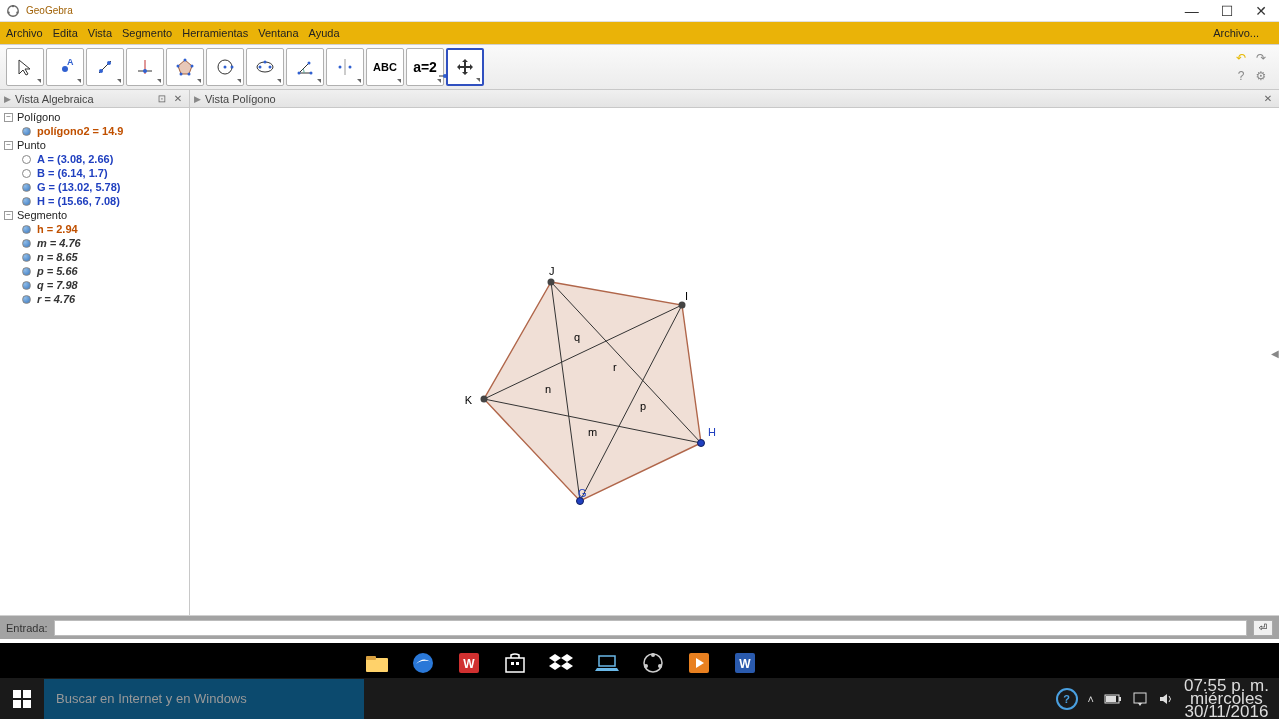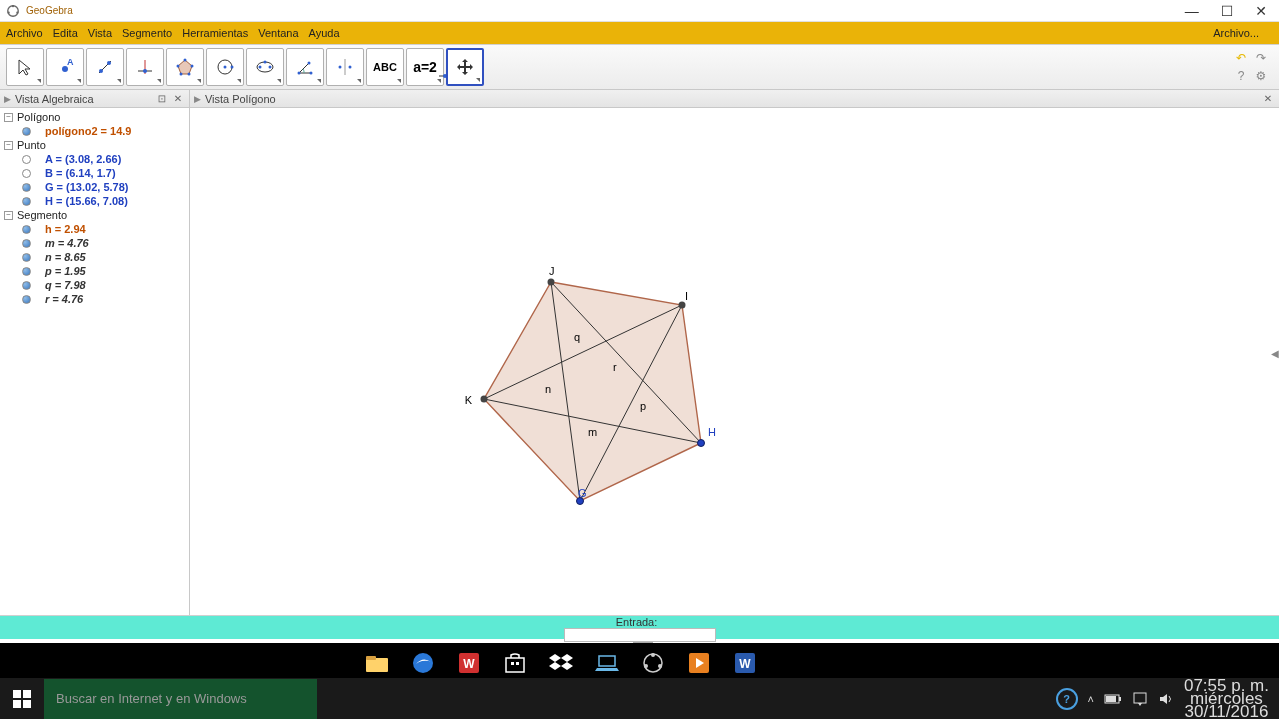--- a/index.html
+++ b/index.html
@@ -29,43 +29,43 @@
   
   .leftpanel { width:190px; border-right:1px solid #c8c8c8; background:#fff; display:flex; flex-direction:column;}
   .panel-header { height:18px; background:linear-gradient(#f0f0f0,#e4e4e4); border-bottom:1px solid #c8c8c8; display:flex; align-items:center; font-size:11px; color:#444; padding:0 4px;}
   .panel-header .tri { margin-right:4px; color:#888; font-size:9px;}
   .panel-header .icons { margin-left:auto; display:flex; gap:2px;}
   .panel-header .icons span { width:14px; height:14px; font-size:10px; color:#666; cursor:pointer; display:flex; align-items:center;justify-content:center;}
   
   .tree { font-size:11px; padding: 2px 0; overflow:auto; flex:1;}
   .tree .cat { padding:1px 4px; display:flex; align-items:center; gap:4px; color:#222;}
   .tree .cat .toggle { width:9px; height:9px; border:1px solid #999; display:flex; align-items:center; justify-content:center; font-size:8px; line-height:8px; color:#666; background:#fff;}
-  .tree .item { padding:1px 4px 1px 22px; display:flex; align-items:center; gap:14px;}
+  .tree .item { padding:1px 4px 1px 22px; display:flex; align-items:center; gap:6px;}
   .tree .item .dot { width:9px; height:9px; border-radius:50%; border:1px solid #888; flex-shrink:0;}
   .tree .item .dot.filled { background: radial-gradient(circle at 30% 30%, #8fbce8, #3a78c0);}
   .tree .item .txt { color:#2040c0; font-weight:bold;}
   .tree .item .txt.orange { color:#c05000;}
   .tree .item .txt.dark { color:#333;font-style:italic;}
   
   .rightpanel { flex:1; display:flex; flex-direction:column; position:relative;}
   .graphics { flex:1; background:#fff; position:relative; overflow:hidden;}
   .side-tri { position:absolute; right:0; top:240px; width:8px; height:14px; font-size:10px; color:#888;}
   
-  .inputbar { height:24px; border-top:1px solid #d0d0d0; background:#5eead4; display:flex; align-items:center; padding:0 6px; font-size:11px;flex-direction:column;}
+  .inputbar { height:24px; border-top:1px solid #d0d0d0; background:#a3a3a3; display:flex; align-items:center; padding:0 6px; font-size:11px;}
   .inputbar .lbl { margin-right:6px; color:#333;}
   .inputbar input { flex:1; height:16px; border:1px solid #bbb; font-size:11px; padding:0 4px; background:#fff;}
   .inputbar .enter-btn { width:20px;height:16px; margin-left:6px; border:1px solid #aaa; background:#f0f0f0; display:flex;align-items:center;justify-content:center; font-size:10px; cursor:pointer;}
   
   .taskbar { position:absolute; bottom:0; left:0; right:0; height:76px; background:#000; display:flex; align-items:center;}
   .taskbar .dark { position:absolute; bottom:0; left:0; right:0; height:41px; background:#1a1a1a; display:flex; align-items:center;}
   .tb-row1 { position:absolute; bottom:39px; left:360px; display:flex; gap:12px; align-items:center; height:34px;}
   .tb-row1 .app { width:34px; height:34px; display:flex; align-items:center;justify-content:center; border-radius:2px; position:relative;}
   .tb-row1 .app.active::after { content:''; position:absolute; bottom:-4px; left:2px; right:2px; height:2px; background:#5ab0e8;}
   .tb-start { width:44px; height:40px; display:flex;align-items:center;justify-content:center; color:#fff;}
-  .tb-search { width:273px; height:40px; background:#14532d; display:flex; align-items:center; padding:0 12px; color:#999; font-size:13px;}
+  .tb-search { width:320px; height:40px; background:#0c4a6e; display:flex; align-items:center; padding:0 12px; color:#999; font-size:13px;}
   .tb-right { margin-left:auto; display:flex; align-items:center; gap:10px; padding-right:10px; color:#ddd; font-size:11px; height:40px;}
   .tb-clock { text-align:center; font-size:17px; line-height:13px;}
   
   svg { display:block; }
   .pt-label { font-size:11px; fill:#000; }
   .pt-label.blue { fill:#2040c0;}
 </style>
 </head>
 <body>
 
@@ -255,21 +255,21 @@
       <div class="item">
           <span class="dot filled"></span>
           <span class="txt dark">m = 4.76</span>
         </div>
       <div class="item">
           <span class="dot filled"></span>
           <span class="txt dark">n = 8.65</span>
         </div>
       <div class="item">
           <span class="dot filled"></span>
-          <span class="txt dark">p = 1.95</span>
+          <span class="txt dark">p = 5.66</span>
         </div>
       <div class="item">
           <span class="dot filled"></span>
           <span class="txt dark">q = 7.98</span>
         </div>
       <div class="item">
           <span class="dot filled"></span>
           <span class="txt dark">r = 4.76</span>
         </div>
     </div>

